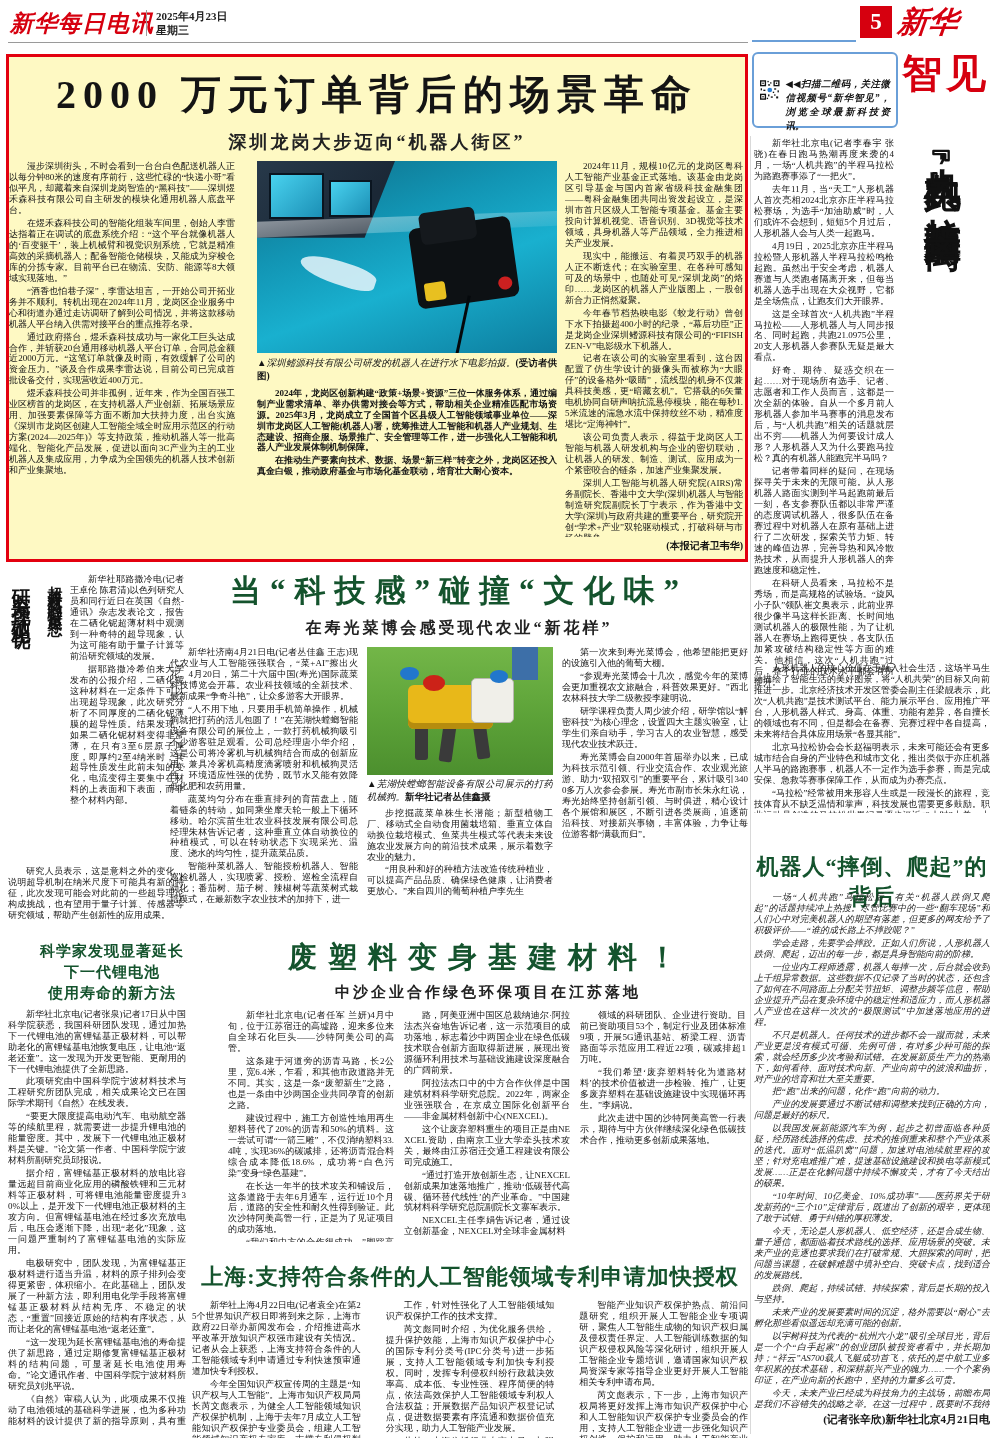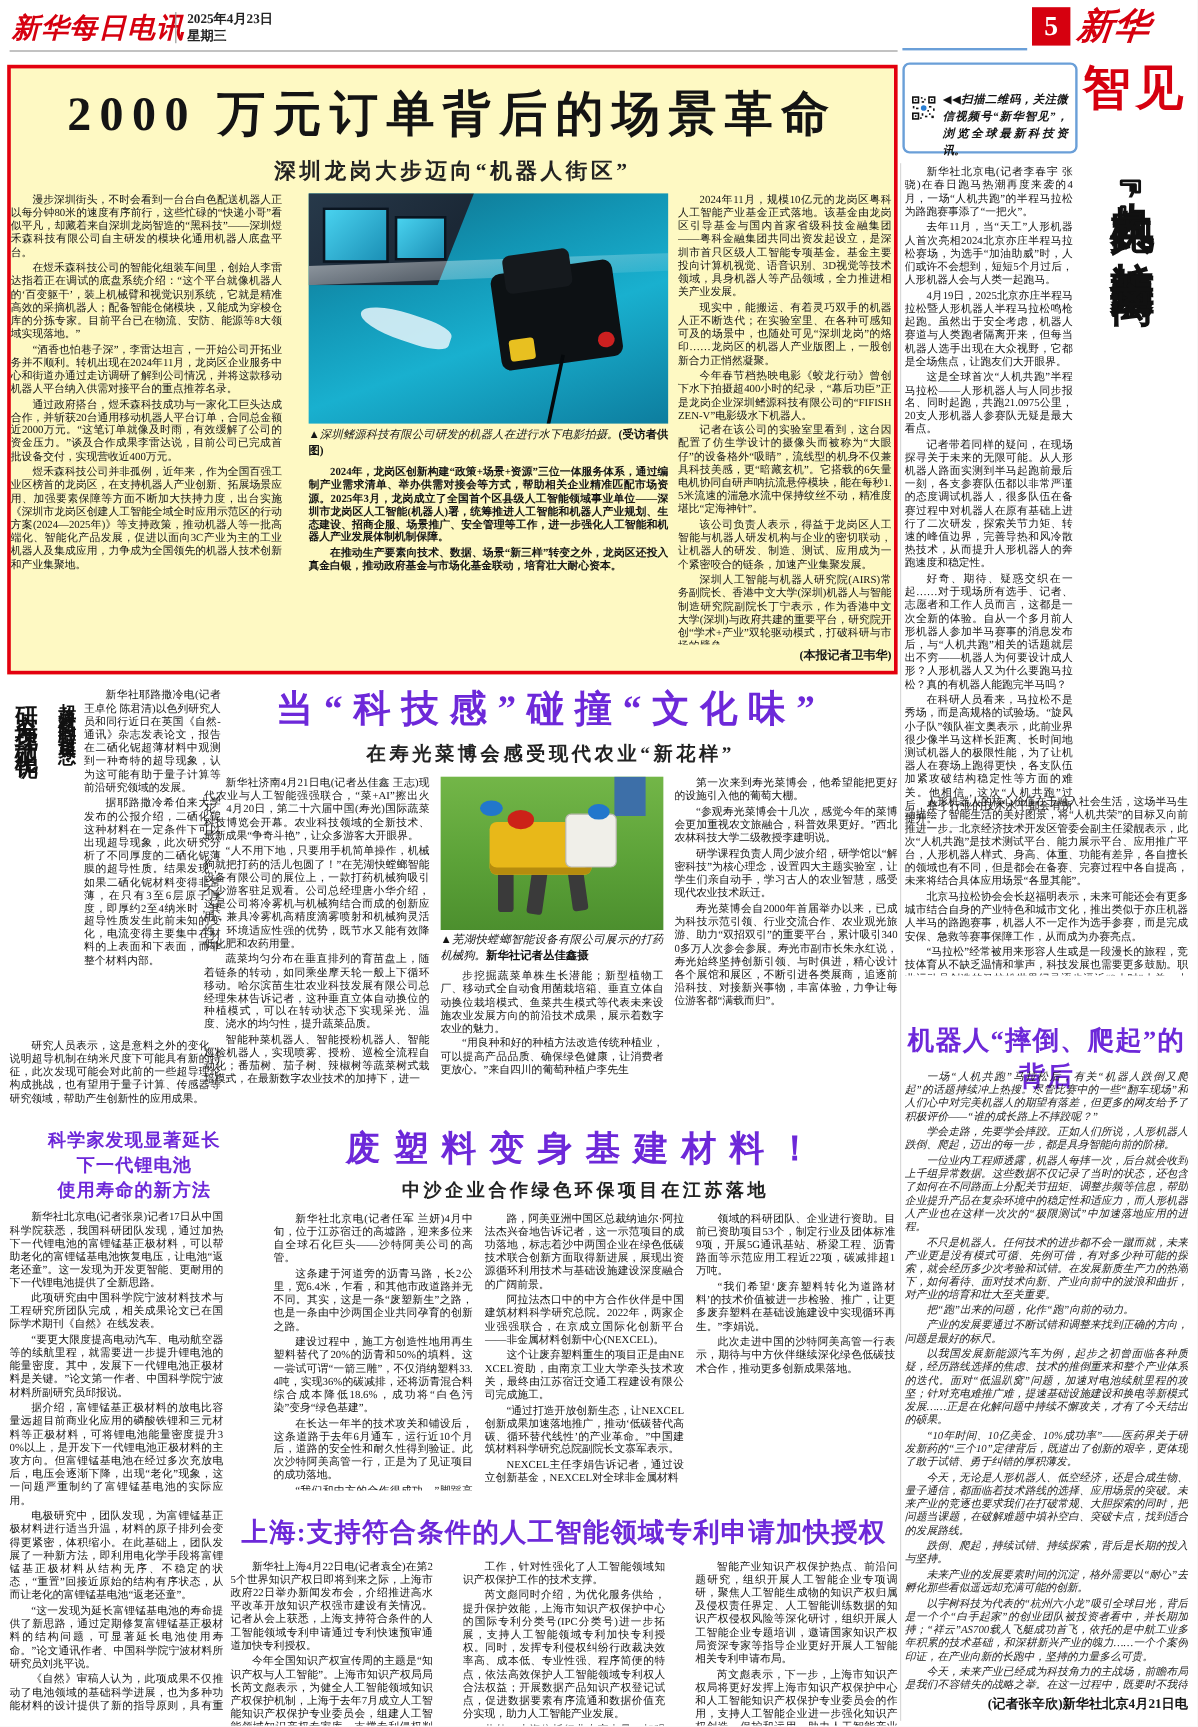--- a/index.html
+++ b/index.html
@@ -43,21 +43,21 @@
   #p1-cable{position:absolute;left:68%;top:70%;width:3px;height:34%;background:#05090c;transform:rotate(12deg);}
   #photo2{background:linear-gradient(180deg,#73b648 0%,#5ca238 55%,#4c8f2e 100%);}
   #p2-legs{position:absolute;right:8%;top:0;width:14%;height:26%;background:#3d6fa8;}
   #p2-body{position:absolute;left:22%;top:30%;width:46%;height:34%;background:#e8b819;border-radius:6px;box-shadow:inset 0 -6px 0 #b58c0e;}
   #p2-tank{position:absolute;left:56%;top:24%;width:22%;height:34%;background:#f0efe9;border-radius:5px;border:1px solid #b9b8b0;}
   #p2-capr{position:absolute;left:30%;top:22%;width:12%;height:12%;background:#cc2218;border-radius:50%;}
   #p2-capb1{position:absolute;left:18%;top:16%;width:10%;height:10%;background:#2277cc;border-radius:50%;}
   #p2-capb2{position:absolute;left:66%;top:18%;width:10%;height:10%;background:#2277cc;border-radius:50%;}
   .p2leg{position:absolute;width:7%;height:30%;background:#3a3a3a;border-radius:3px;}
   
-  .sec-head{font-weight:900;text-align:center;color:#6d28d9;}
+  .sec-head{font-weight:900;text-align:center;color:#14532d;}
   .sec-sub{font-weight:bold;text-align:center;color:#222;}
   .vert{writing-mode:vertical-rl;text-orientation:upright;font-weight:900;color:#111;}
   .cols{display:flex;}
   .sign{font-weight:bold;text-align:right;font-size:10px;}
 </style>
 </head>
 <body>
 
 <div id="page">
 
@@ -271,22 +271,22 @@
         </div>
     </div>
   </div>
 
   <div class="abs" style="left:754px;top:138px;width:236px;height:552px;display:flex;">
     <div class="col fs9" style="width:140px;height:552px;">
         <p class="para">新华社北京电(记者李春宇 张骁)在春日跑马热潮再度来袭的4月，一场“人机共跑”的半程马拉松为路跑赛事添了“一把火”。</p>
         <p class="para">去年11月，当“天工”人形机器人首次亮相2024北京亦庄半程马拉松赛场，为选手“加油助威”时，人们或许不会想到，短短5个月过后，人形机器人会与人类一起跑马。</p>
         <p class="para">4月19日，2025北京亦庄半程马拉松暨人形机器人半程马拉松鸣枪起跑。虽然出于安全考虑，机器人赛道与人类跑者隔离开来，但每当机器人选手出现在大众视野，它都是全场焦点，让跑友们大开眼界。</p>
         <p class="para">这是全球首次“人机共跑”半程马拉松——人形机器人与人同步报名、同时起跑，共跑21.0975公里，20支人形机器人参赛队无疑是最大看点。</p>
+        <p class="para">好奇、期待、疑惑交织在一起……对于现场所有选手、记者、志愿者和工作人员而言，这都是一次全新的体验。自从一个多月前人形机器人参加半马赛事的消息发布后，与“人机共跑”相关的话题就层出不穷——机器人为何要设计成人形？人形机器人又为什么要跑马拉松？真的有机器人能跑完半马吗？</p>
         <p class="para">记者带着同样的疑问，在现场探寻关于未来的无限可能。从人形机器人路面实测到半马起跑前最后一刻，各支参赛队伍都以非常严谨的态度调试机器人，很多队伍在备赛过程中对机器人在原有基础上进行了二次研发，探索关节力矩、转速的峰值边界，完善导热和风冷散热技术，从而提升人形机器人的奔跑速度和稳定性。</p>
-        <p class="para">好奇、期待、疑惑交织在一起……对于现场所有选手、记者、志愿者和工作人员而言，这都是一次全新的体验。自从一个多月前人形机器人参加半马赛事的消息发布后，与“人机共跑”相关的话题就层出不穷——机器人为何要设计成人形？人形机器人又为什么要跑马拉松？真的有机器人能跑完半马吗？</p>
         <p class="para">在科研人员看来，马拉松不是秀场，而是高规格的试验场。“旋风小子队”领队崔文奥表示，此前业界很少像半马这样长距离、长时间地测试机器人的极限性能，为了让机器人在赛场上跑得更快，各支队伍加紧攻破结构稳定性等方面的难关。他相信，这次“人机共跑”过后，整个行业的技术水平都会有所提升。</p>
         <p class="para">正如同人类跑马需要坚持不懈地科学锻炼，人形机器人也需要在科研团队的帮助下，不断完善自身性能。这场备受瞩目的人形机器人半马，能够增进企业之间的交流互鉴，推动技术升级以及行业标准的建立，让更多人看到、了解、接纳人形机器人。</p>
       </div>
     <div style="width:96px;display:flex;justify-content:center;">
       <div class="vert" style="font-size:37px;height:552px;letter-spacing:2px;">『人机共跑』，拉近与未来的距离</div>
     </div>
   </div>
   <div class="abs col fs9" style="left:754px;top:663px;width:236px;height:150px;">
       <p class="para">人形机器人的核心价值在于融入社会生活，这场半马生动描绘了智能生活的美好图景，将“人机共荣”的目标又向前推进一步。北京经济技术开发区管委会副主任梁靓表示，此次“人机共跑”是技术测试平台、能力展示平台、应用推广平台，人形机器人样式、身高、体重、功能有差异，各自擅长的领域也有不同，但是都会在备赛、完赛过程中各自提高，未来将结合具体应用场景“各显其能”。</p>
       <p class="para">北京马拉松协会会长赵福明表示，未来可能还会有更多城市结合自身的产业特色和城市文化，推出类似于亦庄机器人半马的路跑赛事，机器人不一定作为选手参赛，而是完成安保、急救等赛事保障工作，从而成为办赛亮点。</p>

